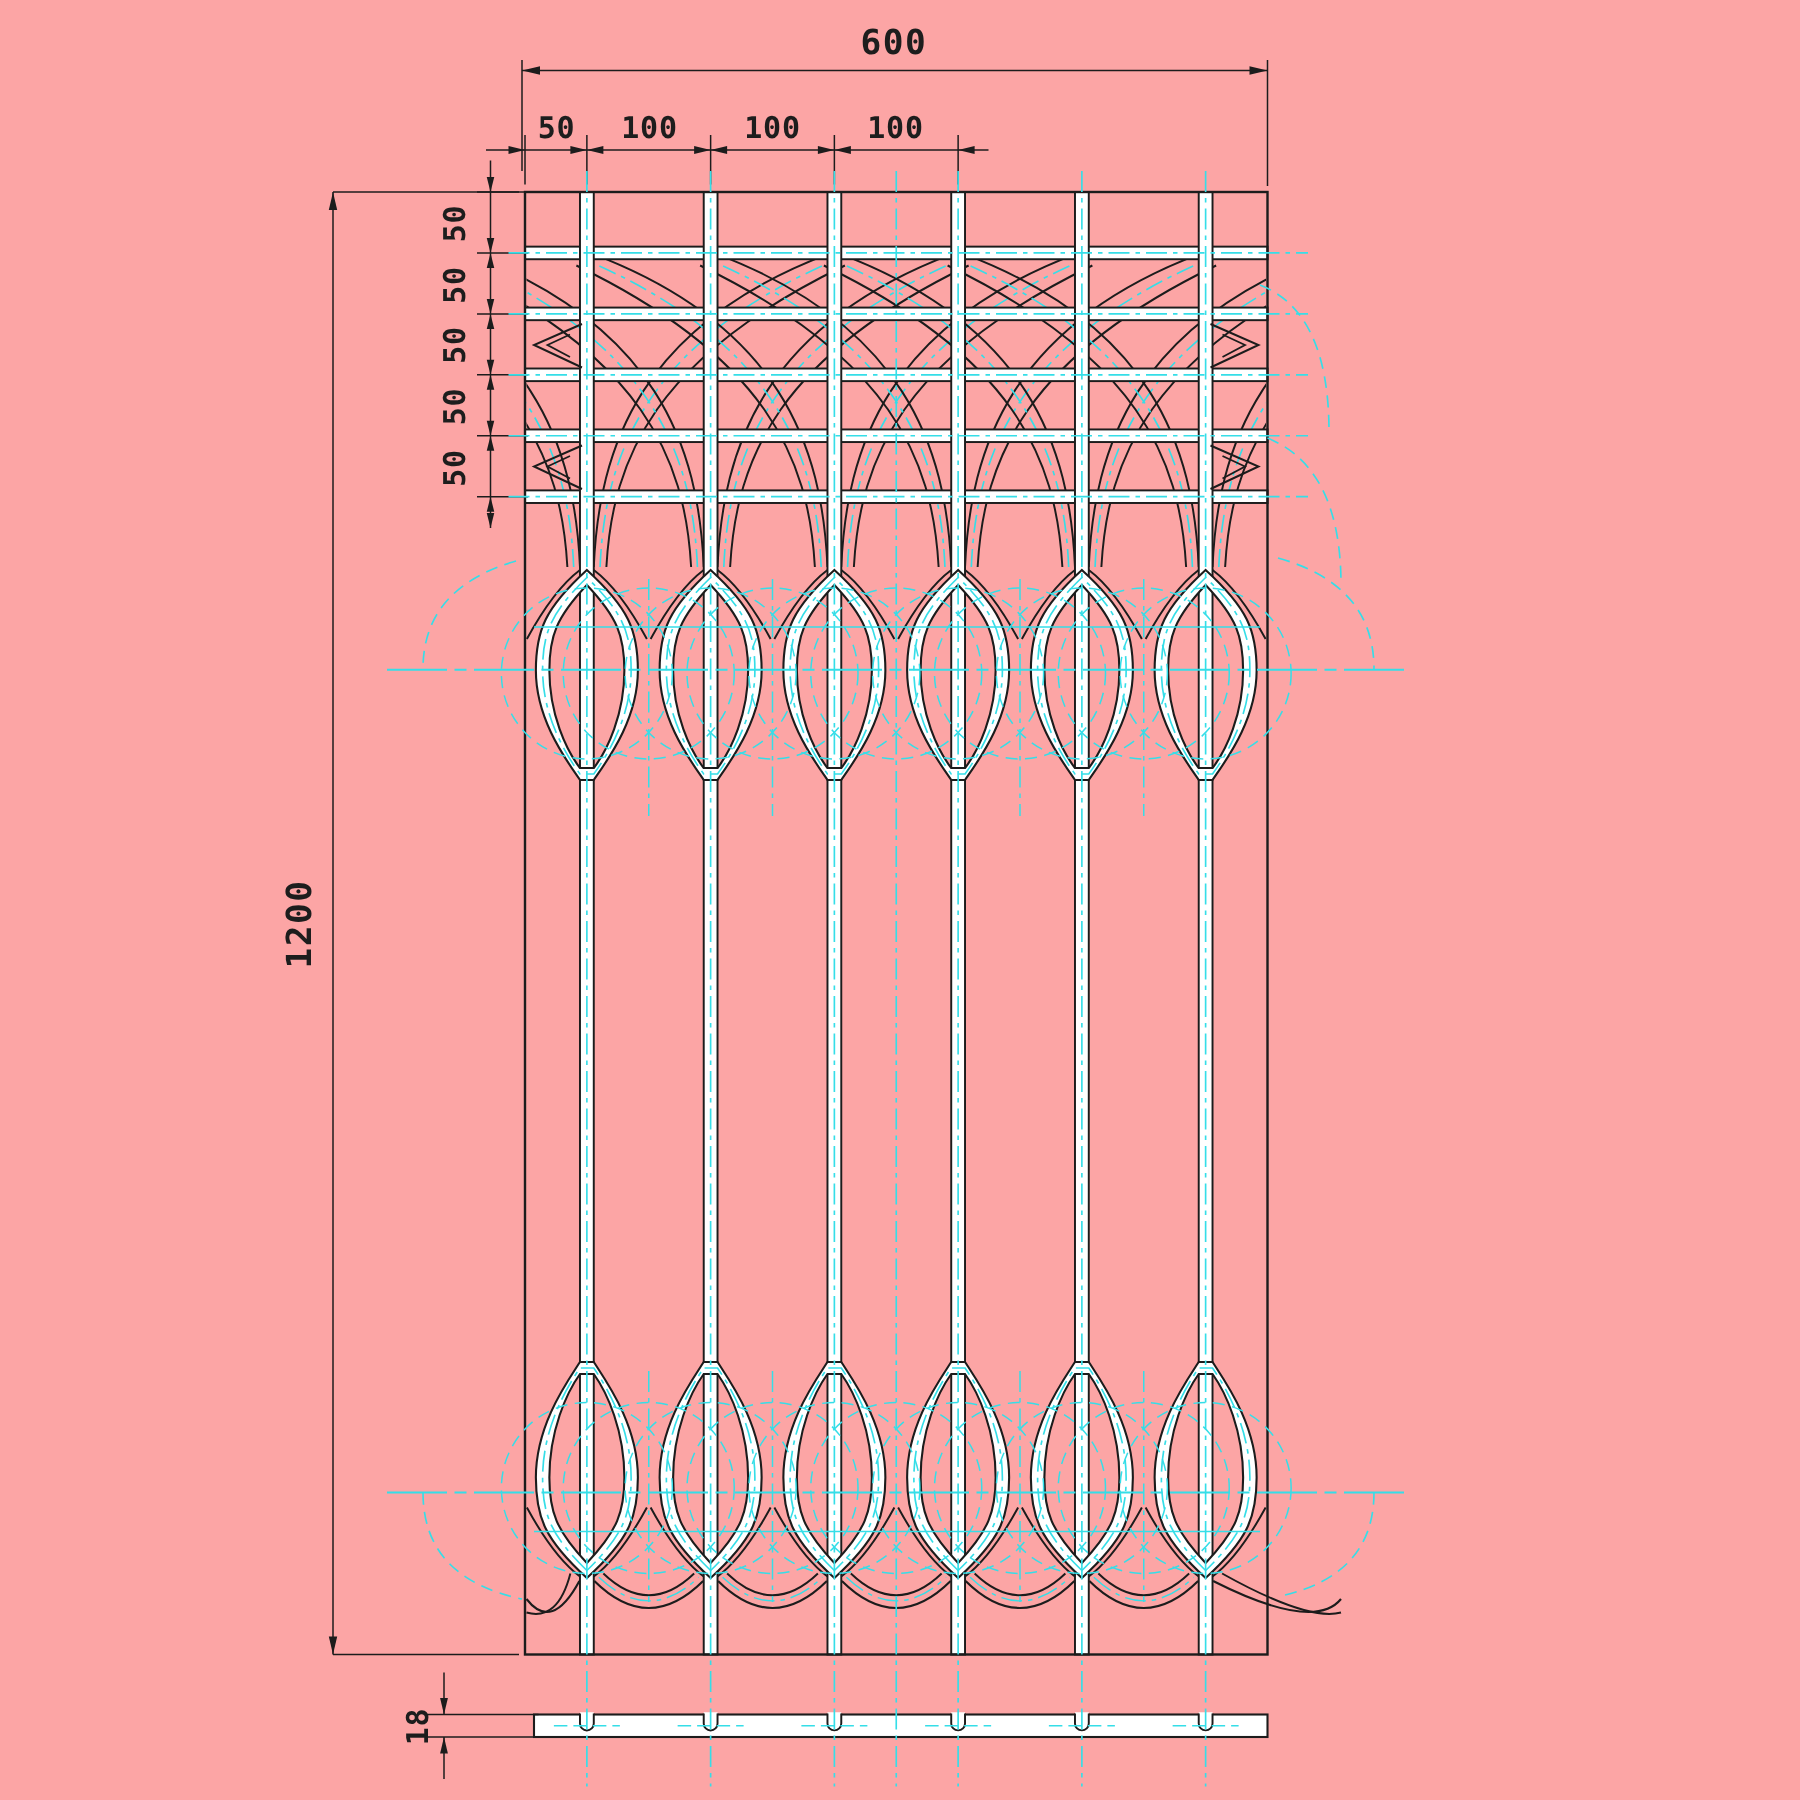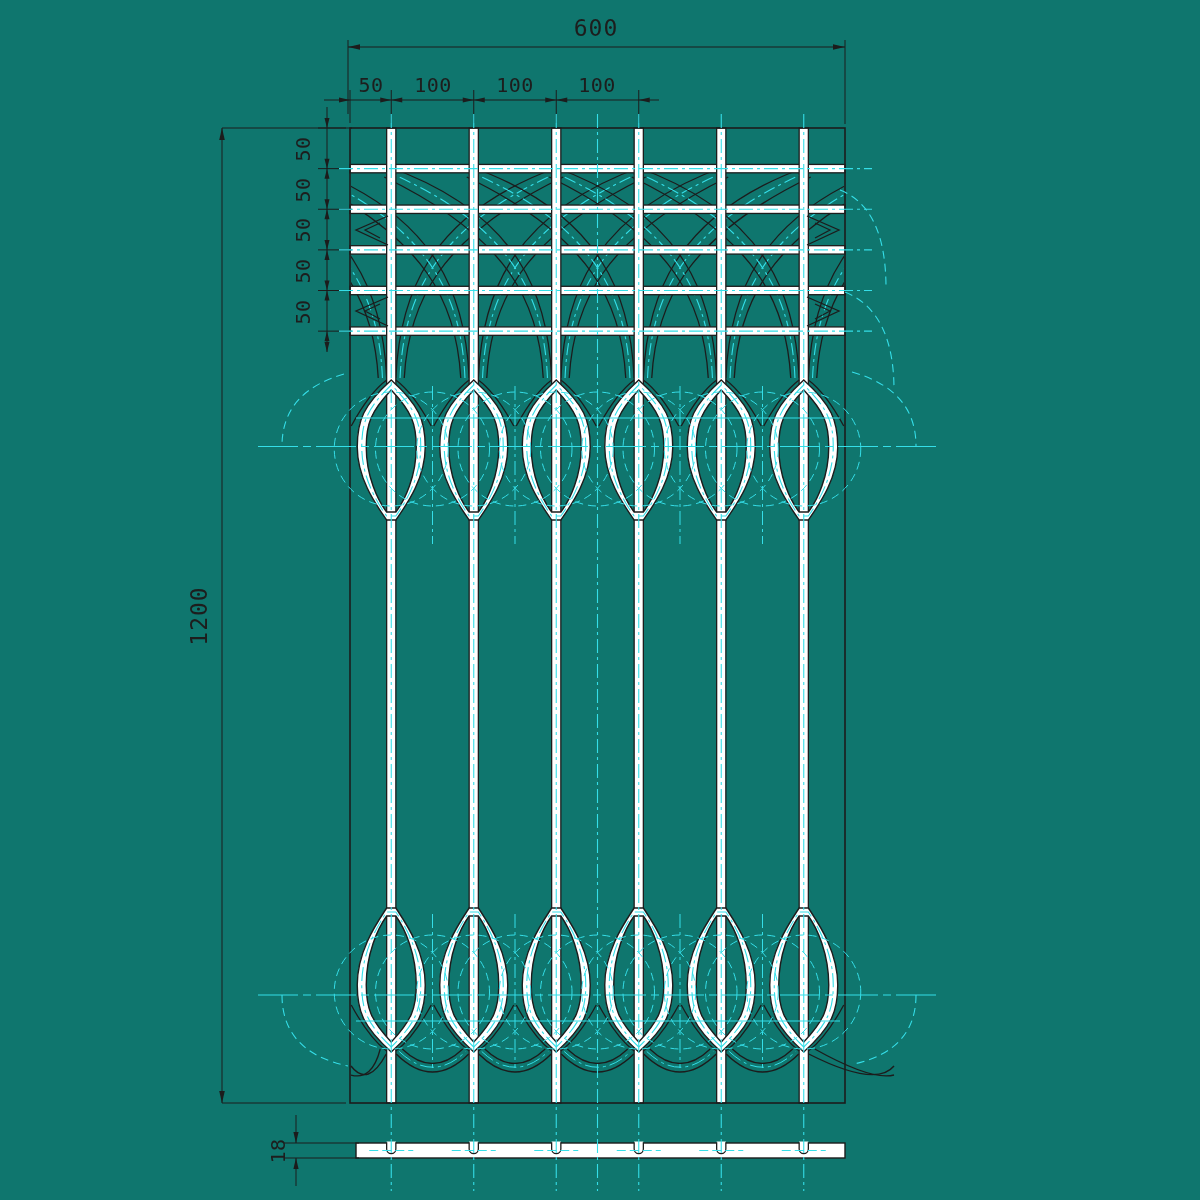--- a/index.html
+++ b/index.html
@@ -1,16 +1,16 @@
 <!DOCTYPE html>
 <html><head>
 <meta charset="utf-8">
 <style>
   html,body{margin:0;padding:0;background:#ffffff;}
-  .stage{width:1200px;height:1200px;position:relative;background:#0f766e;overflow:hidden;}
+  .stage{width:1200px;height:1200px;position:relative;background:#fca5a5;overflow:hidden;font-weight:bold;}
   svg{display:block;}
   text{font-family:"DejaVu Sans Mono","Liberation Mono",monospace;fill:#1d1d1d;}
   .dimtxt-lg{font-size:23px;letter-spacing:1px;}
   .dimtxt{font-size:20px;letter-spacing:0.5px;}
 </style>
 </head>
 <body>
 
 <div class="stage">
 <svg width="1200" height="1200" viewBox="0 0 1200 1200">

